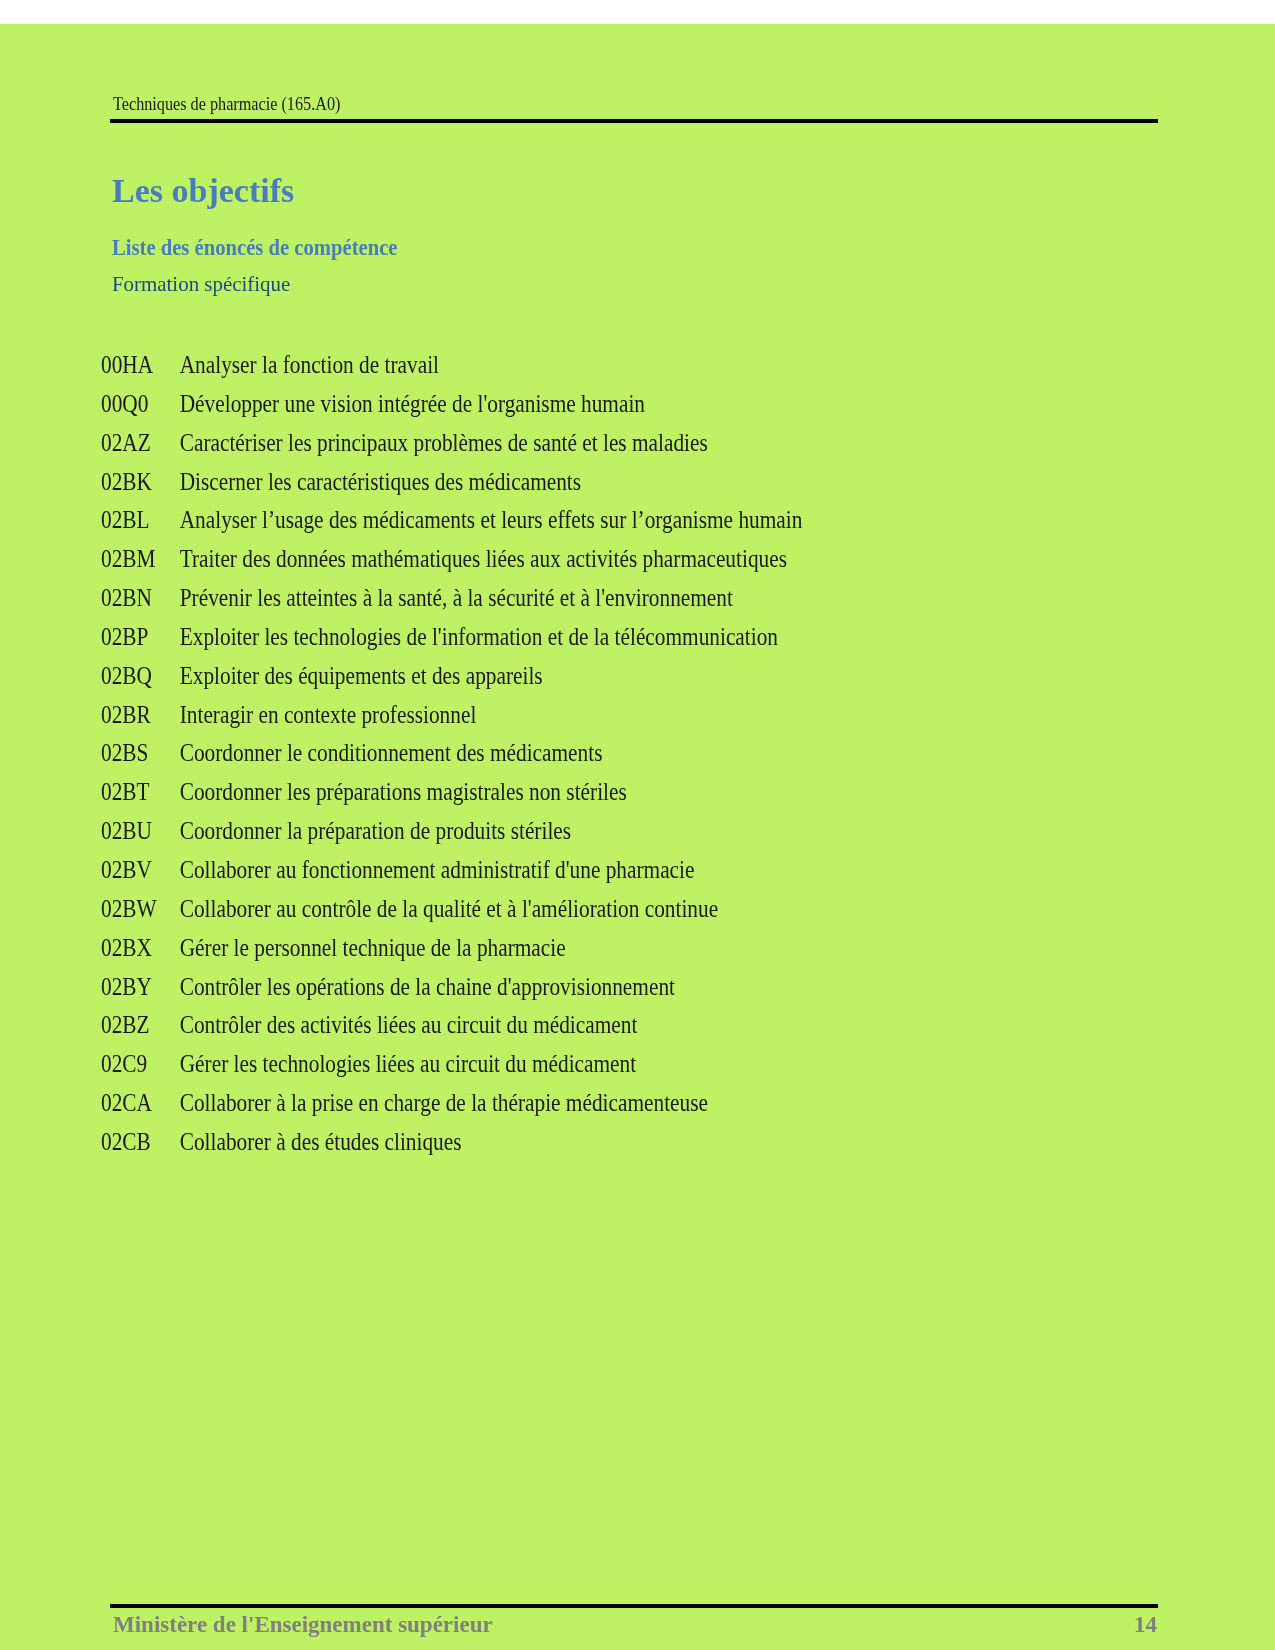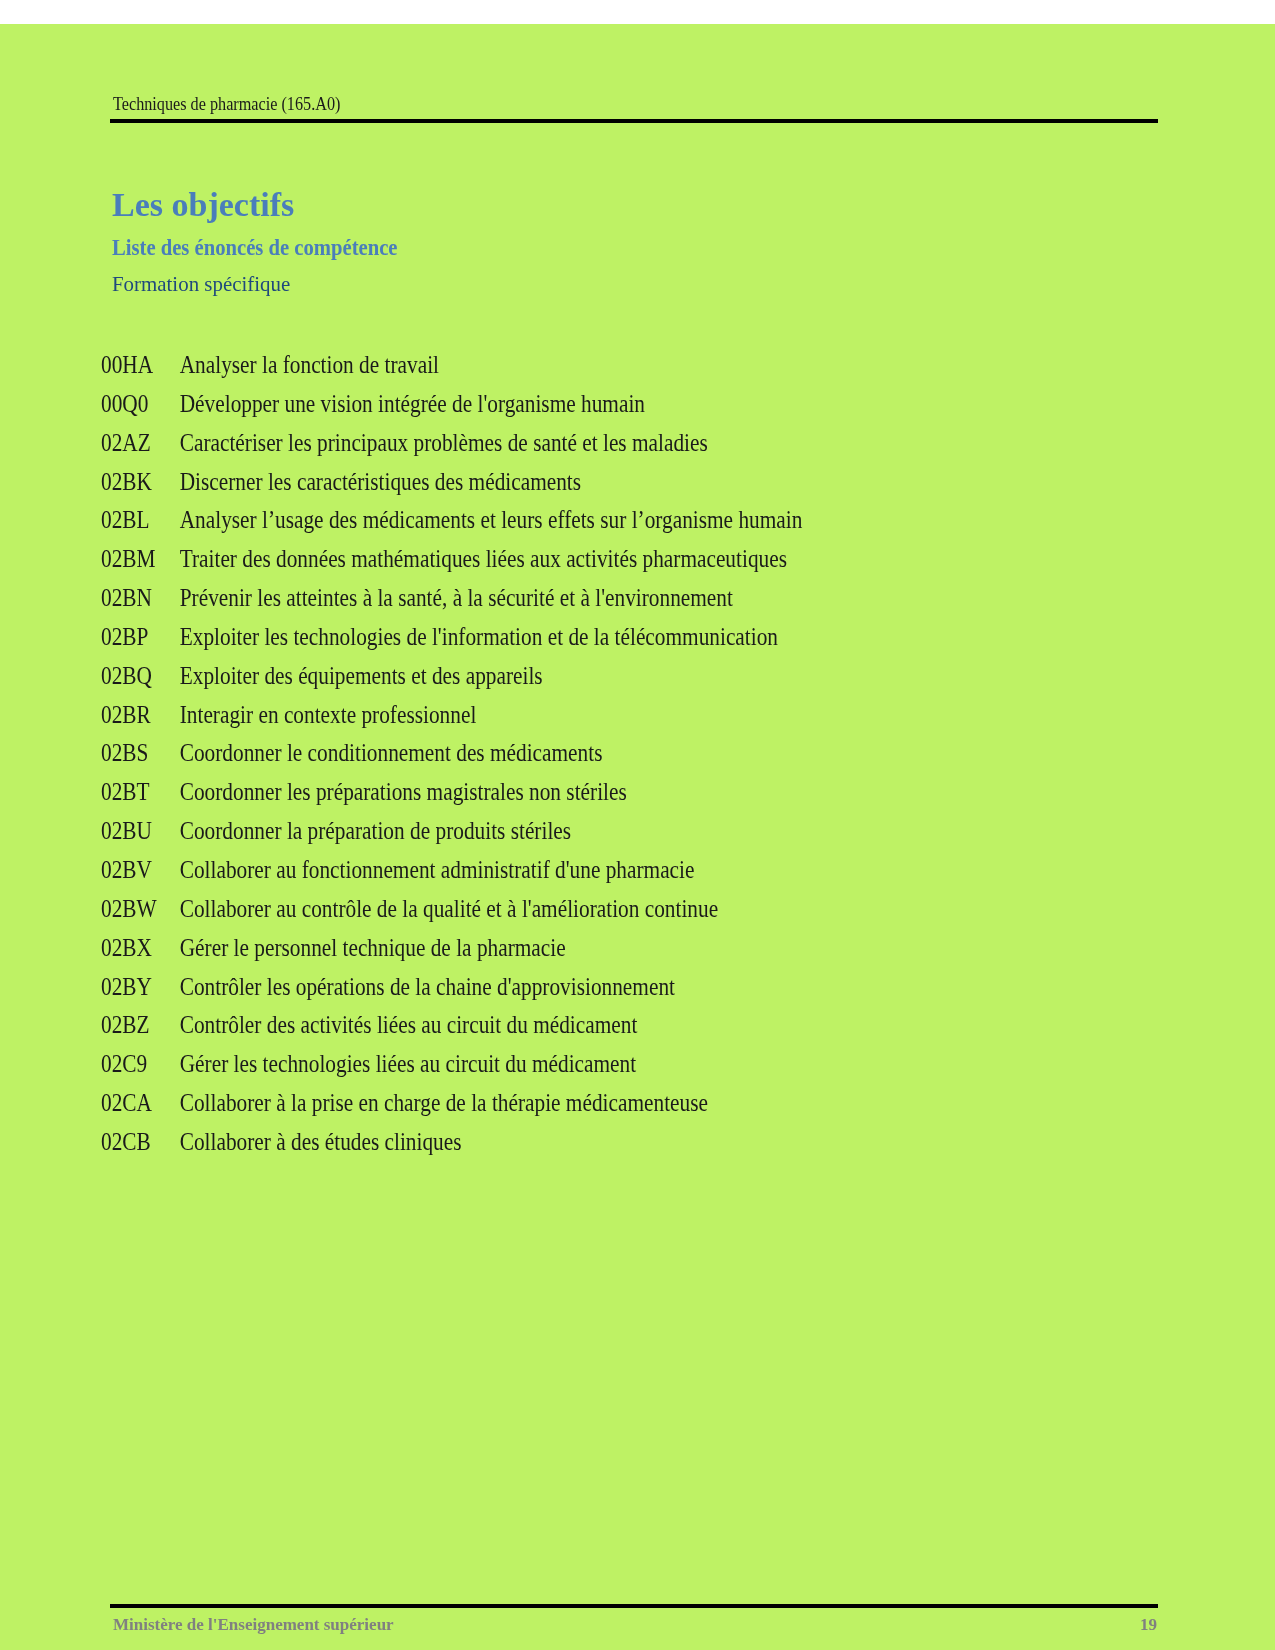--- a/index.html
+++ b/index.html
@@ -36,21 +36,21 @@
     position: absolute;
     left: 110px;
     top: 95px;
     width: 1048px;
     height: 4px;
     background: var(--rule);
   }
   .page-title {
     position: absolute;
     left: 112px;
-    top: 164px;
+    top: 150px;
     font-size: 34px;
     line-height: 1;
     font-weight: bold;
     color: var(--accent-blue);
     white-space: nowrap;
   }
   .page-subtitle {
     position: absolute;
     left: 112px;
     top: 211px;
@@ -104,21 +104,21 @@
     height: 4px;
     background: var(--rule);
   }
   .doc-footer {
     position: absolute;
     left: 113px;
     top: 1590px;
     width: 1044px;
     display: flex;
     justify-content: space-between;
-    font-size: 17px;
+    font-size: 23px;
     line-height: 22px;
     font-weight: bold;
     color: var(--footer-gray);
   }
   .footer-left { white-space: nowrap; }
   .footer-page-number { white-space: nowrap; }
 </style>
 </head>
 <body>
 
@@ -217,16 +217,16 @@
 
     <div class="competency-row">
       <span class="competency-code">02CB</span><span class="competency-label">Collaborer à des études cliniques</span>
     </div>
   </div>
 
   <div class="footer-rule"></div>
 
   <div class="doc-footer">
     <span class="footer-left">Ministère de l'Enseignement supérieur</span>
-    <span class="footer-page-number">19</span>
+    <span class="footer-page-number">14</span>
   </div>
 
 </div>
 
 </body></html>

